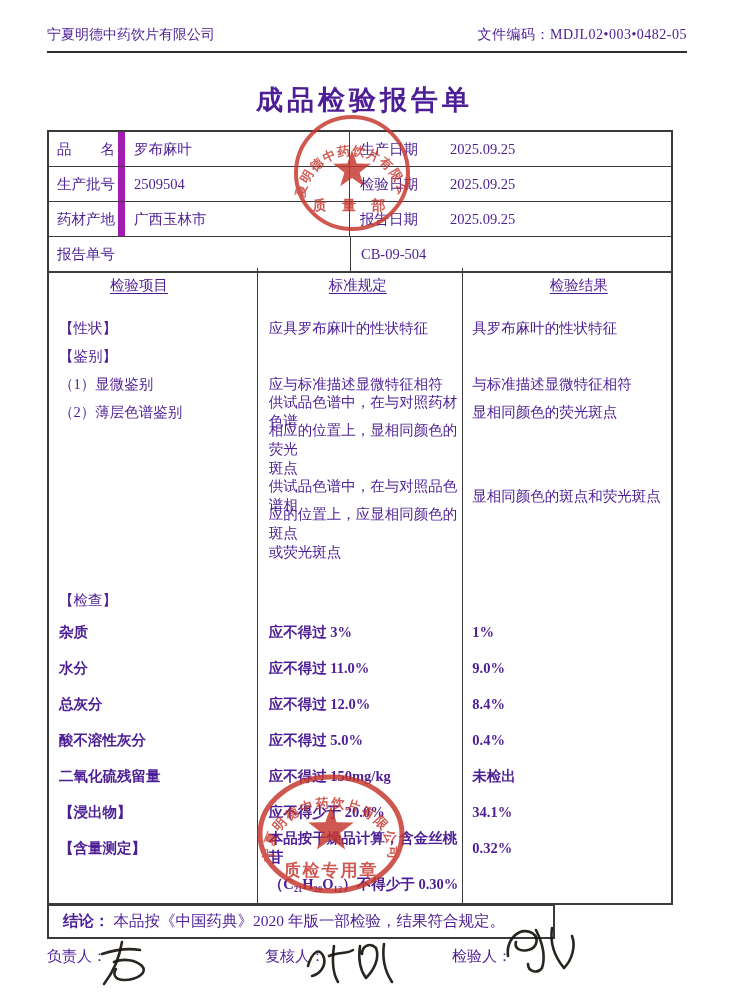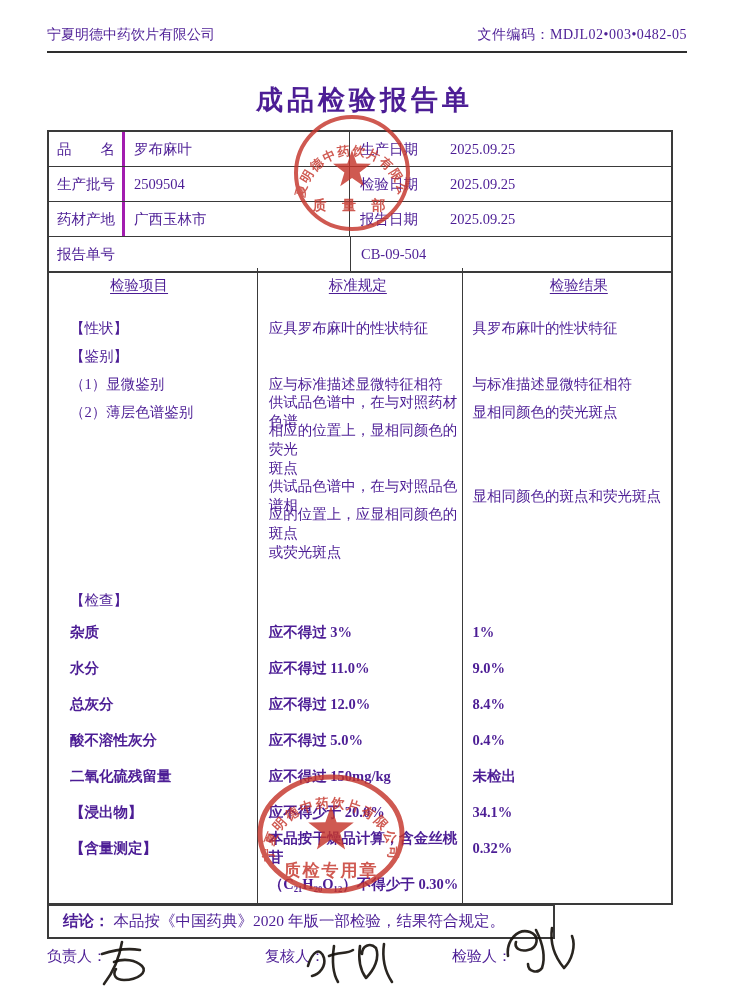--- a/index.html
+++ b/index.html
@@ -14,34 +14,34 @@
   
   .title{position:absolute;top:82px;left:0;width:100%;text-align:center;font-size:27px;
          font-weight:bold;letter-spacing:4px;}
 
   
   .info{position:absolute;left:47px;top:130px;width:626px;border:2px solid #3a3a3a;
         font-size:14.5px;box-sizing:border-box;}
   .info-row{display:flex;height:34px;border-bottom:1px solid #3a3a3a;}
   .info-row:last-child{border-bottom:none;text-align:right;}
   .cell{display:flex;align-items:center;box-sizing:border-box;}
-  .c-label{width:76px;padding-left:8px;border-right:3px solid #a21caf;justify-content:space-between;}
+  .c-label{width:76px;padding-left:8px;border-right:7px solid #a21caf;justify-content:space-between;}
   .c-value{width:225px;padding-left:9px;border-right:1px solid #3a3a3a;}
   .c-span{width:302px;padding-left:8px;border-right:1px solid #3a3a3a;}
   .c-right{flex:1;padding-left:10px;gap:32px;}
 
   
   .insp{position:absolute;left:47px;top:268px;width:626px;height:637px;border:2px solid #3a3a3a;
         border-top:none;font-size:14.5px;box-sizing:border-box;overflow:hidden;}
   .vline{position:absolute;top:0;bottom:0;width:1px;background:#3a3a3a;}
   .vline.v1{left:208px;} .vline.v2{left:413px;}
   .irow{display:flex;align-items:center;}
   .irow.line{height:28px;} .irow.tall{height:36px;font-weight:bold;}
   .irow.first{margin-top:12px;} .irow.gap{margin-top:20px;}
-  .i1{width:208px;padding-left:21px;box-sizing:border-box;}
+  .i1{width:208px;padding-left:10px;box-sizing:border-box;}
   .i2{width:205px;padding-left:13px;box-sizing:border-box;}
   .i3{width:213px;padding-left:13px;box-sizing:border-box;}
   .ihead{height:34px;gap:40px;}
   .ihead div{padding:0 !important;text-align:center;}
   .ihead span{text-decoration:underline;text-underline-offset:3px;}
 
   
   .concl{position:absolute;left:47px;top:905px;width:508px;height:34px;border:2px solid #3a3a3a;
          border-top:1px solid #3a3a3a;display:flex;align-items:center;padding-left:14px;
          box-sizing:border-box;font-size:15.5px;}

